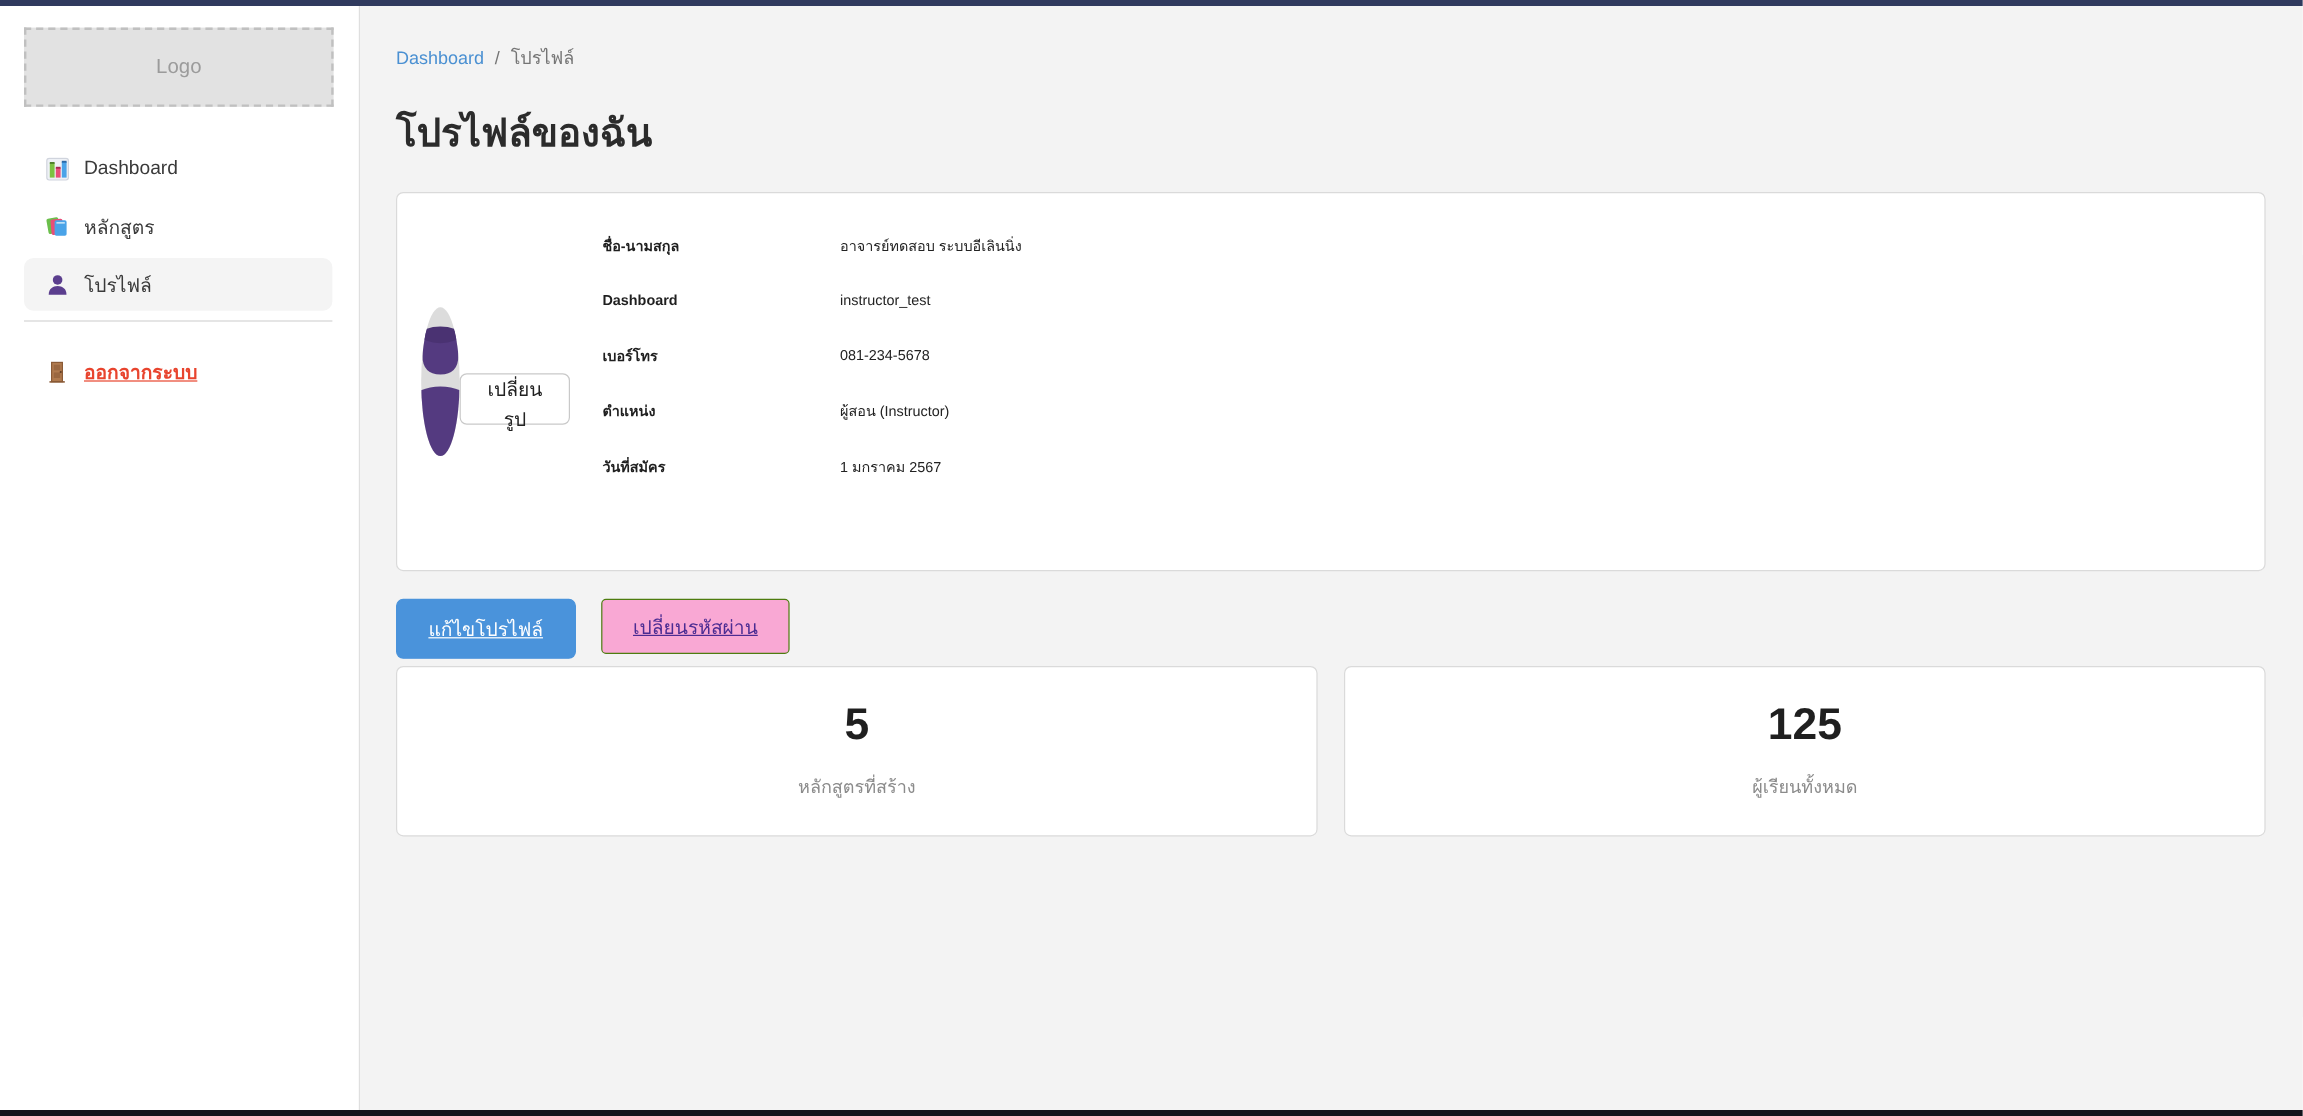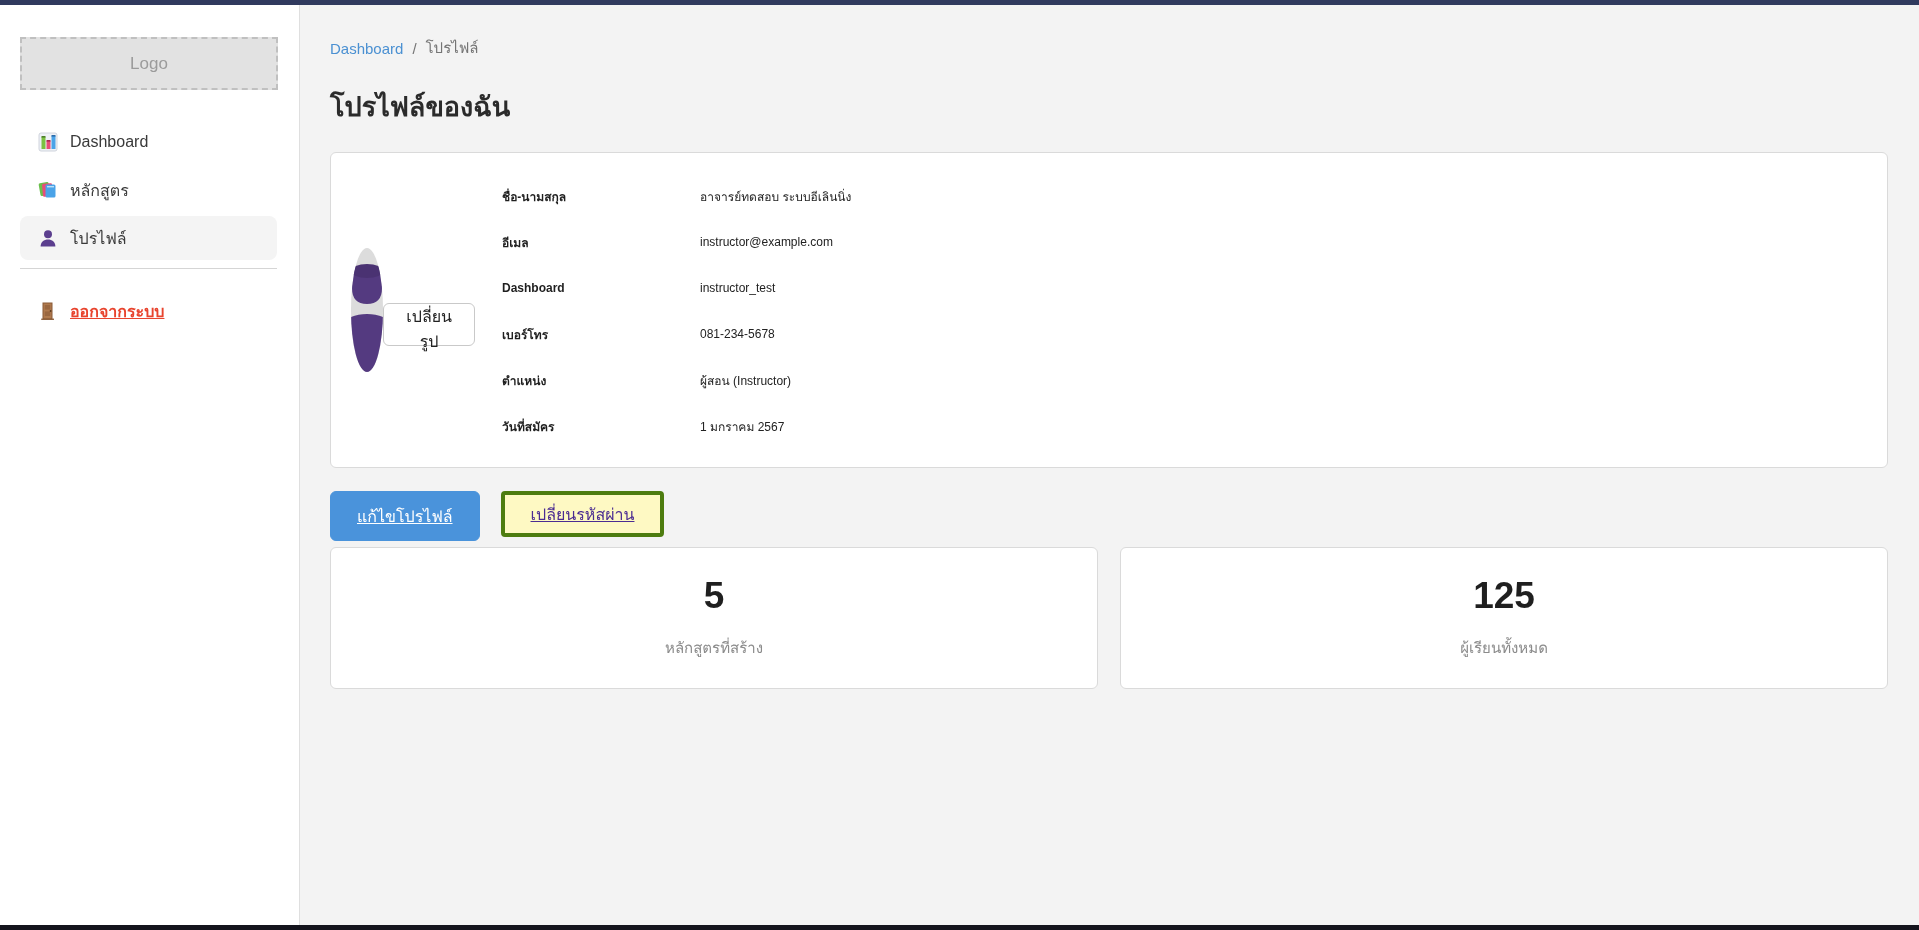--- a/index.html
+++ b/index.html
@@ -14,21 +14,21 @@
   .bottom-bar { height: 5px; background: var(--bottom-bar, #14141d); flex: none; }
   .shell { flex: 1; display: flex; min-height: 0; }
 
   
   .sidebar {
     width: 300px; flex: none; background: #ffffff;
     border-right: 1px solid #dfdfdf;
     padding-top: 18px;
   }
   .logo-box {
-    margin: 14px 21px 0 20px; height: 53px;
+    margin: 0 21px 0 20px; height: 66px;
     background: #e2e2e2; border: 2px dashed #c0c0c0;
     display: flex; align-items: center; justify-content: center;
     color: #9b9b9b; font-size: 17px;
   }
   .nav { margin-top: 30px; }
   .nav-item {
     height: 44px; margin: 4px 22px 4px 20px;
     display: flex; align-items: center;
     padding-left: 18px; gap: 12px;
     font-size: 16px; color: #3a3a3a;
@@ -46,21 +46,21 @@
   }
   .logout .ico { width: 20px; height: 20px; display: inline-flex; flex: none; }
 
   
   .main {
     flex: 1; background: var(--main-bg, #f3f3f3);
     padding: 31px 31px 0 30px; min-width: 0;
   }
   .breadcrumb { font-size: 15px; color: #757575; display: flex; gap: 9px; align-items: center; }
   .breadcrumb .crumb-link { color: var(--link-blue, #4a90d2); cursor: pointer; }
-  .page-title { margin-top: 25px; font-size: 27px; font-weight: bold; color: #2b2b2b; }
+  .page-title { margin-top: 25px; font-size: 32px; font-weight: bold; color: #2b2b2b; }
 
   .profile-card {
     margin-top: 24px; background: #fff;
     border: 1px solid #dadada; border-radius: 6px;
     height: 316px; padding: 20px;
     display: flex;
   }
   .avatar-col { width: 124px; flex: none; display: flex; flex-direction: row; align-items: center; }
   .avatar {
     width: 124px; height: 124px; border-radius: 50%;
@@ -81,21 +81,21 @@
   .actions { margin-top: 23px; display: flex; gap: 21px; }
   .btn-edit-profile {
     height: 50px; padding: 0 26px;
     background: var(--edit-button-blue, #4a93db); border: 1px solid var(--edit-button-blue, #4a93db);
     border-radius: 6px; font-size: 16px; color: #fff;
     text-decoration: underline; cursor: pointer;
     font-family: "Liberation Sans", sans-serif;
   }
   .btn-change-password {
     height: 46px; padding: 0 26px;
-    background: #fef9c3; border: 4px solid #4d7c0f;
+    background: #f9a8d4; border: 1px solid #4d7c0f;
     border-radius: 4px; font-size: 16px;
     color: var(--password-link-purple, #4b2c92);
     text-decoration: underline; cursor: pointer;
     font-family: "Liberation Sans", sans-serif;
   }
 
   .stats { margin-top: 6px; display: flex; gap: 22px; }
   .stat-card {
     flex: 1; height: 142px; background: #fff;
     border: 1px solid #dadada; border-radius: 6px;
@@ -194,24 +194,20 @@
         </div>
         <button class="btn-change-photo">เปลี่ยนรูป</button>
       </div>
 
       <div class="fields">
         <div class="field-row">
           <span class="field-label">ชื่อ-นามสกุล</span>
           <span class="field-value">อาจารย์ทดสอบ ระบบอีเลินนิ่ง</span>
         </div>
         <div class="field-row">
-          <span class="field-label">อีเมล</span>
-          <span class="field-value">instructor@example.com</span>
-        </div>
-        <div class="field-row">
           <span class="field-label">Dashboard</span>
           <span class="field-value">instructor_test</span>
         </div>
         <div class="field-row">
           <span class="field-label">เบอร์โทร</span>
           <span class="field-value">081-234-5678</span>
         </div>
         <div class="field-row">
           <span class="field-label">ตำแหน่ง</span>
           <span class="field-value">ผู้สอน (Instructor)</span>

